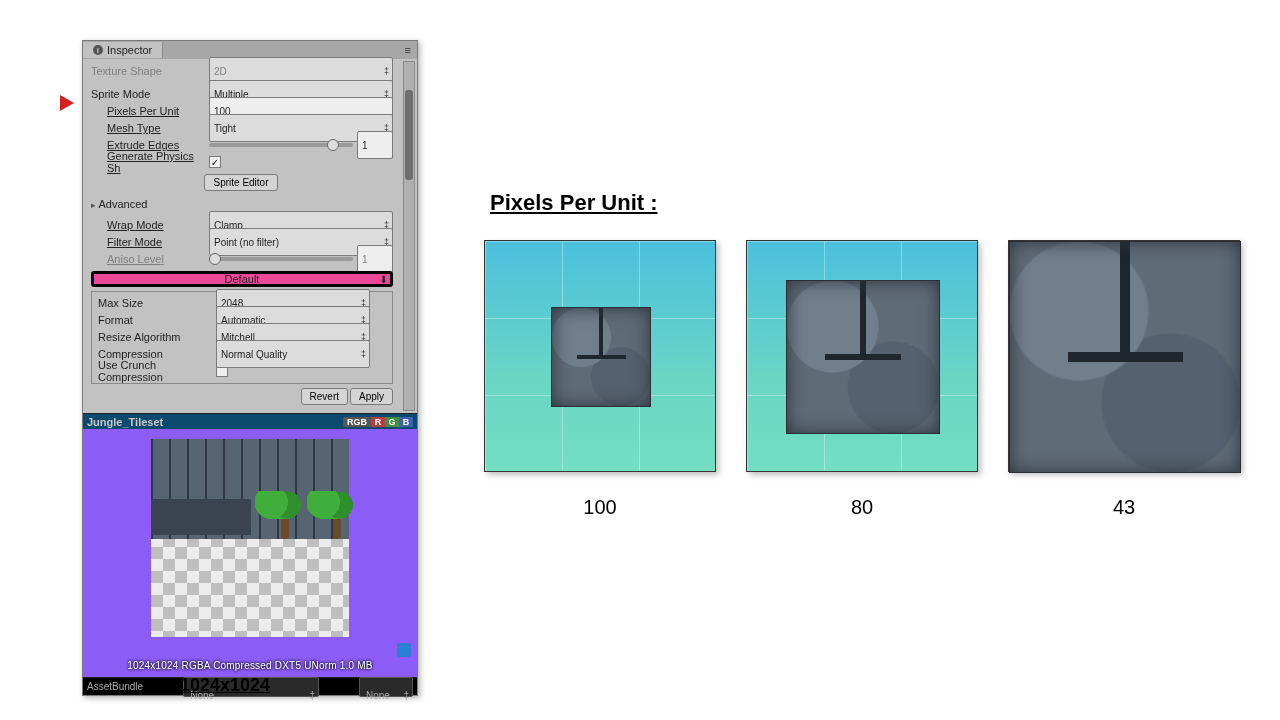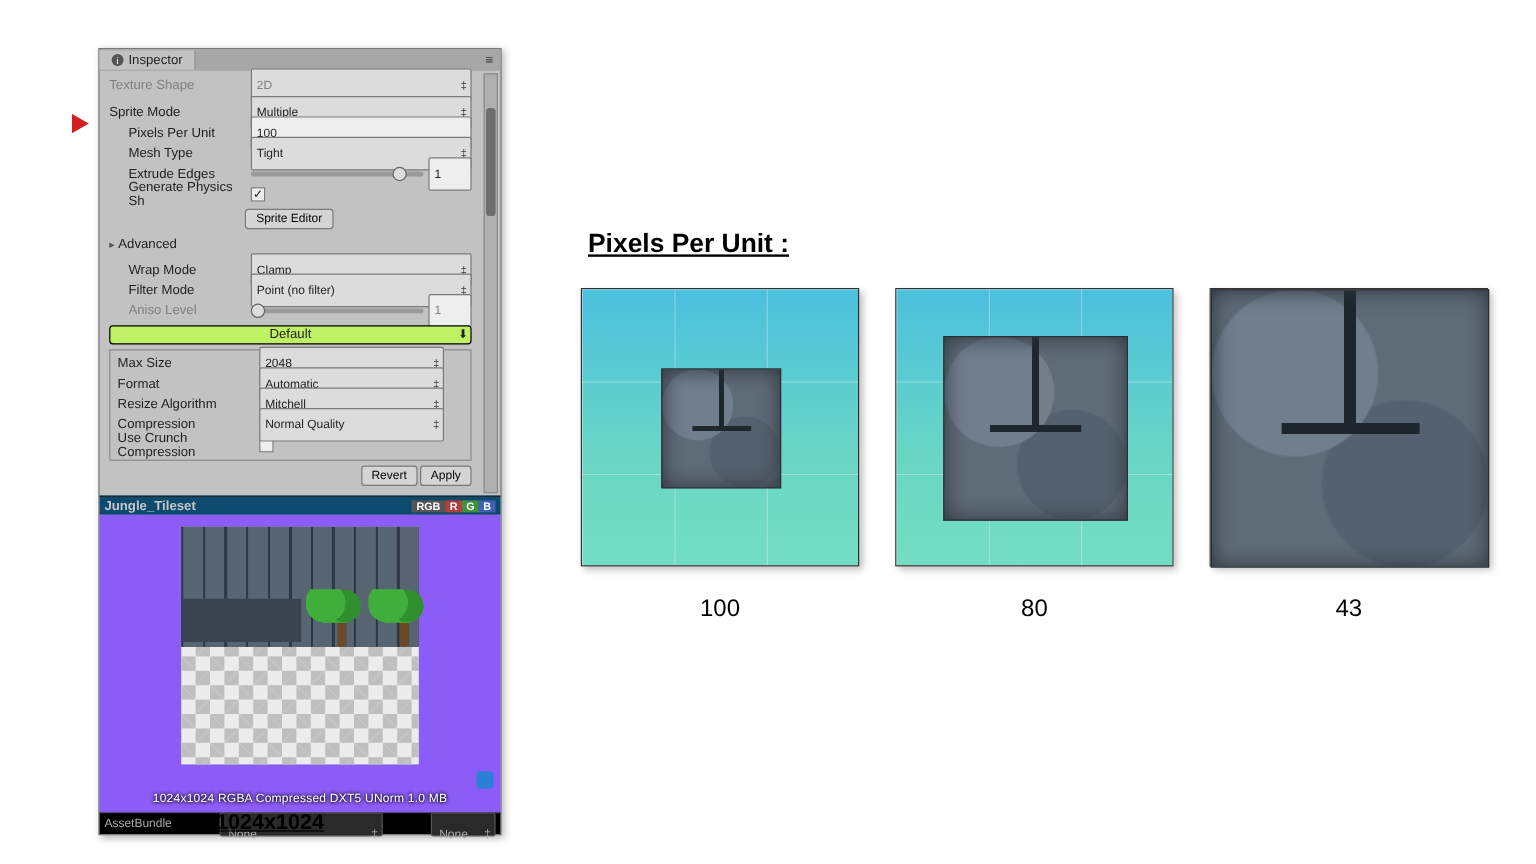--- a/index.html
+++ b/index.html
@@ -37,21 +37,21 @@
     align-items: center;
     gap: 4px;
   }
   .tab .info { width:10px;height:10px;border-radius:50%;background:#555;color:#fff;font-size:8px;display:flex;align-items:center;justify-content:center;}
   .tab-header .menu { margin-left:auto;padding:0 6px;color:#333;}
   .panel-body { padding: 4px 6px 4px 6px; position:relative; }
   .scroll-track { position:absolute; right:2px; top:2px; bottom:2px; width:12px; background:#b0b0b0; border:1px solid #8a8a8a;}
   .scroll-thumb { position:absolute; left:1px; right:1px; top:28px; height:90px; background:#6e6e6e; border-radius:3px;}
   .row { display:flex; align-items:center; height:16px; margin-bottom:1px; }
   .row label { flex: 0 0 120px; padding-left: 2px; }
-  .row.indent label { padding-left: 18px; flex:0 0 120px;}
+  .row.indent label { padding-left: 18px; flex:0 0 120px;text-decoration:underline;}
   .row .field { flex:1; margin-right:18px; }
   .dimmed { color:#808080; }
   .select, .textbox {
     background: #dcdcdc;
     border: 1px solid #7a7a7a;
     border-radius:2px;
     font-size: 10px;
     padding: 13px 4px;
     width: 100%;
     height: 14px;
@@ -64,21 +64,21 @@
   .slider-row { display:flex;align-items:center;gap:4px;width:100%;}
   .slider-track {flex:1;height:4px;background:#9a9a9a;border-radius:2px;position:relative;}
   .slider-handle {position:absolute;top:-4px;width:12px;height:12px;border-radius:50%;background:#ddd;border:1px solid #666;}
   .slider-val {width:36px;}
   .btn {
     background:#d4d4d4;border:1px solid #7a7a7a;border-radius:3px;
     font-size:10px;padding:2px 8px;cursor:pointer;
   }
   .section-arrow::before { content:"▸"; font-size:9px; margin-right:3px; color:#555;}
   .default-bar {
-    background:#bef264;border:1px solid #000000;border-radius:3px;
+    background:#ec4899;border:3px solid #000000;border-radius:3px;
     display:flex;align-items:center;justify-content:center;height:16px;margin:4px 18px 4px 2px;position:relative;
   }
   .default-bar .dl { position:absolute;right:2px;font-size:10px;}
   .subpanel {
     border:1px solid #8a8a8a;margin:2px 18px 2px 2px;padding:3px 4px;background:#c2c2c2;
   }
   .btn-row {display:flex;justify-content:flex-end;gap:2px;margin:4px 18px 4px 0;}
   
   .preview-header {
     background:#0c4a6e;color:#c7c7c7;display:flex;align-items:center;height:16px;

